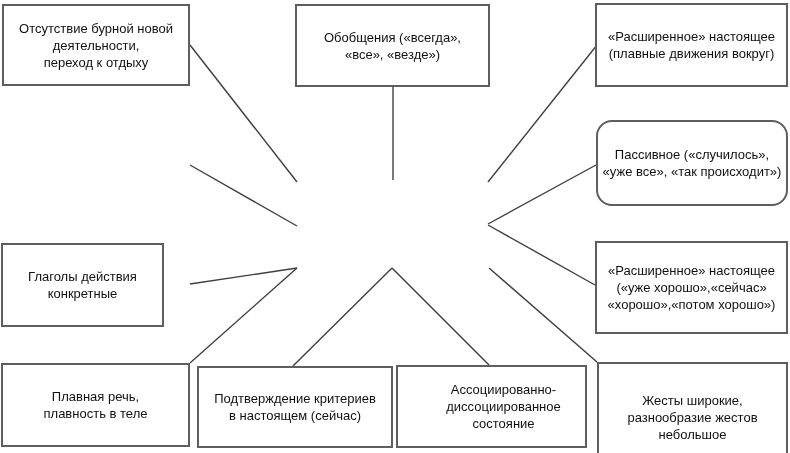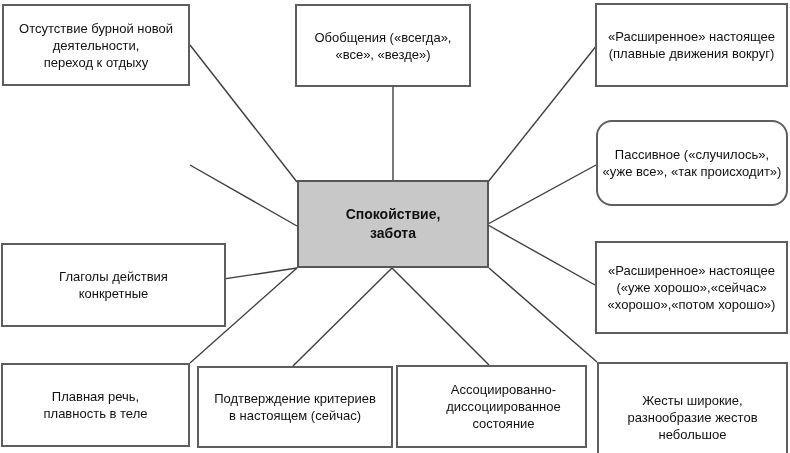--- a/index.html
+++ b/index.html
@@ -29,25 +29,25 @@
   }
   .box.center {
     background: #c8c8c8;
     border-color: #575757;
     font-weight: bold;
     font-size: 14px;
     line-height: 19px;
   }
   
   #b-top-left   { left: 2px;   top: 4px;   width: 188px; height: 82px; }
-  #b-top-center { left: 295px; top: 4px;   width: 176px; height: 83px; }
+  #b-top-center { left: 295px; top: 4px;   width: 195px; height: 83px; }
   #b-top-right  { left: 595px; top: 3px;   width: 193px; height: 84px; }
   #b-mid-left   { left: 1px;   top: 122px; width: 189px; height: 86px; }
   #b-mid-right  { left: 596px; top: 120px; width: 192px; height: 86px; border-radius: 16px; }
-  #b-low-left   { left: 1px;   top: 243px; width: 225px; height: 84px; }
+  #b-low-left   { left: 1px;   top: 243px; width: 163px; height: 84px; }
   #b-low-right  { left: 595px; top: 241px; width: 193px; height: 93px; }
   #b-bot-1      { left: 1px;   top: 363px; width: 189px; height: 84px; }
   #b-bot-2      { left: 197px; top: 366px; width: 196px; height: 82px; }
   #b-bot-3      { left: 396px; top: 365px; width: 191px; height: 83px; padding-left: 24px; }
   #b-bot-4      { left: 597px; top: 362px; width: 191px; height: 110px; }
   #b-center     { left: 297px; top: 180px; width: 192px; height: 88px; }
 </style>
 </head>
 <body>
 
@@ -85,16 +85,14 @@
 плавность в теле</div>
   <div class="box" id="b-bot-2">Подтверждение критериев
 в настоящем (сейчас)</div>
   <div class="box" id="b-bot-3">Ассоциированно-
 диссоциированное
 состояние</div>
   <div class="box" id="b-bot-4">Жесты широкие,
 разнообразие жестов
 небольшое</div>
 
-  <div class="box center" id="b-center">Спокойствие,
-забота</div>
 
 </div>
 
 </body></html>

